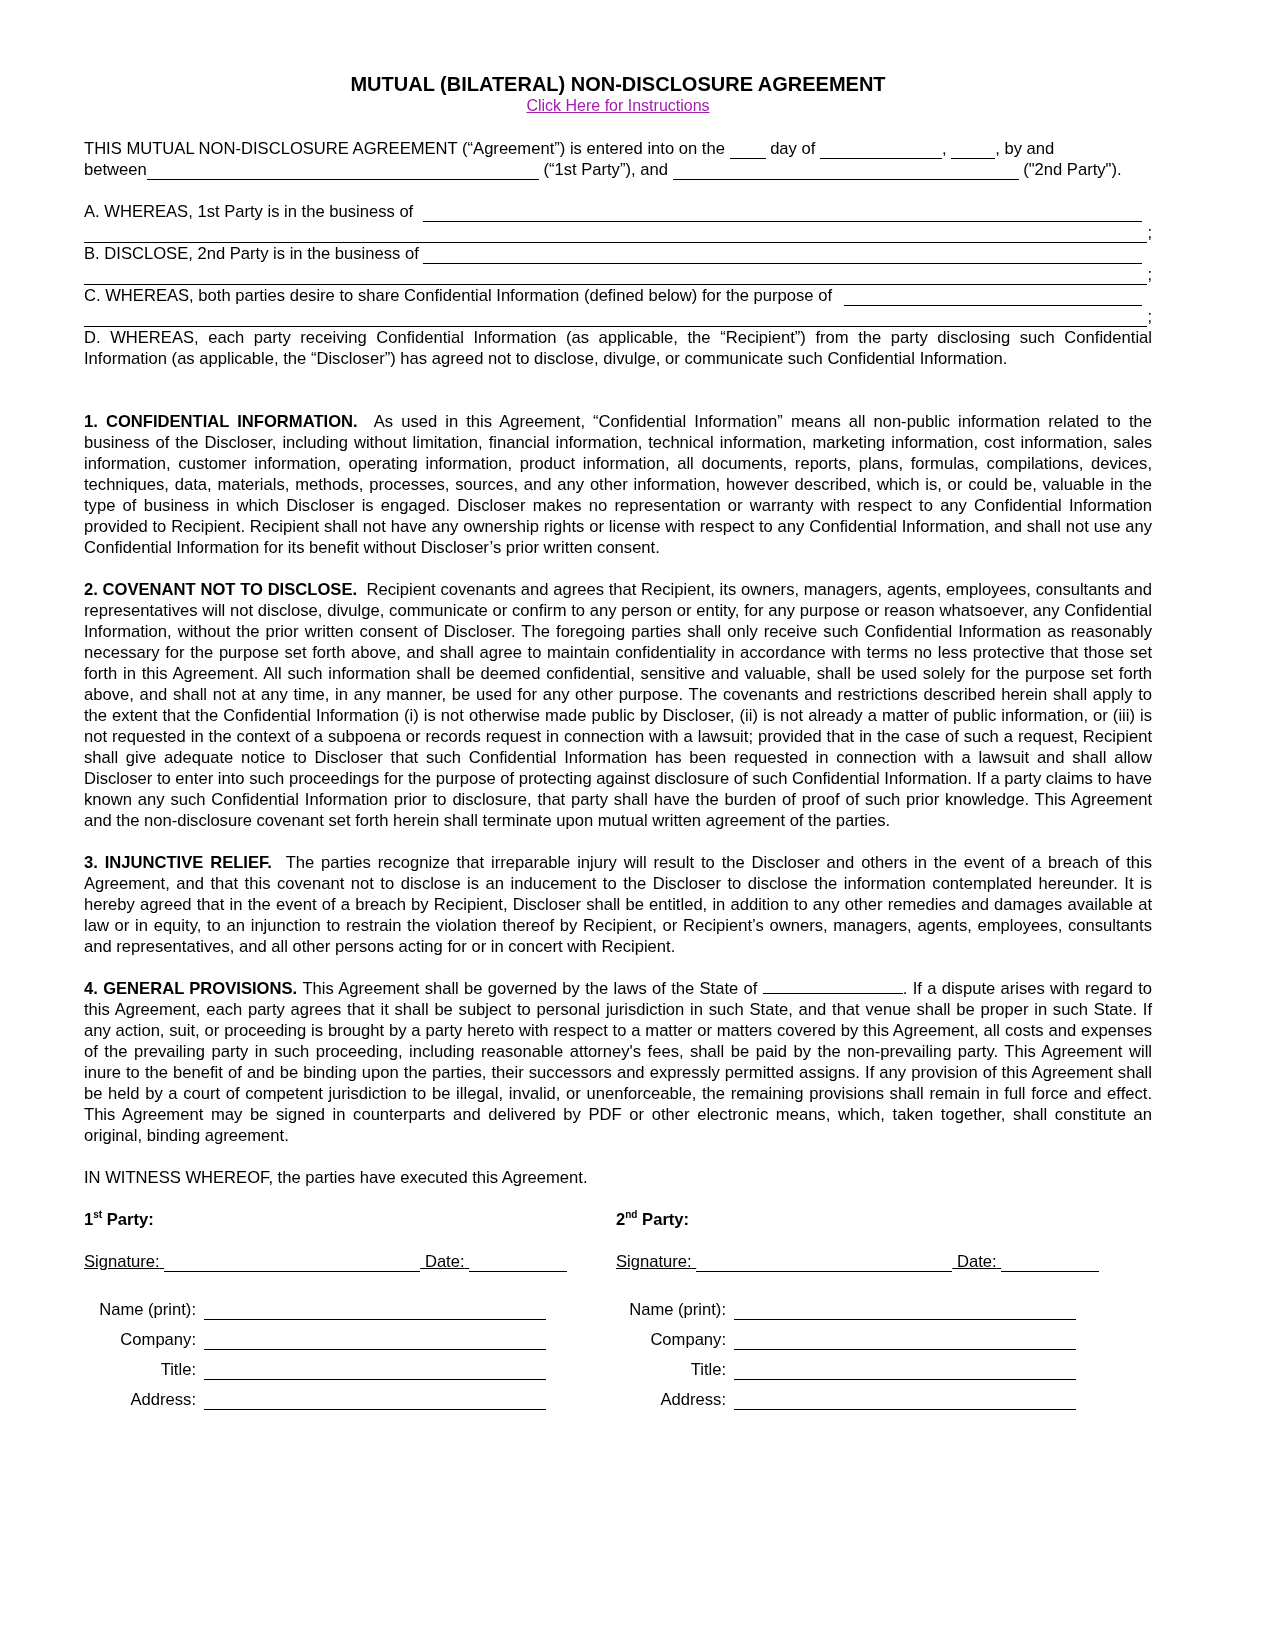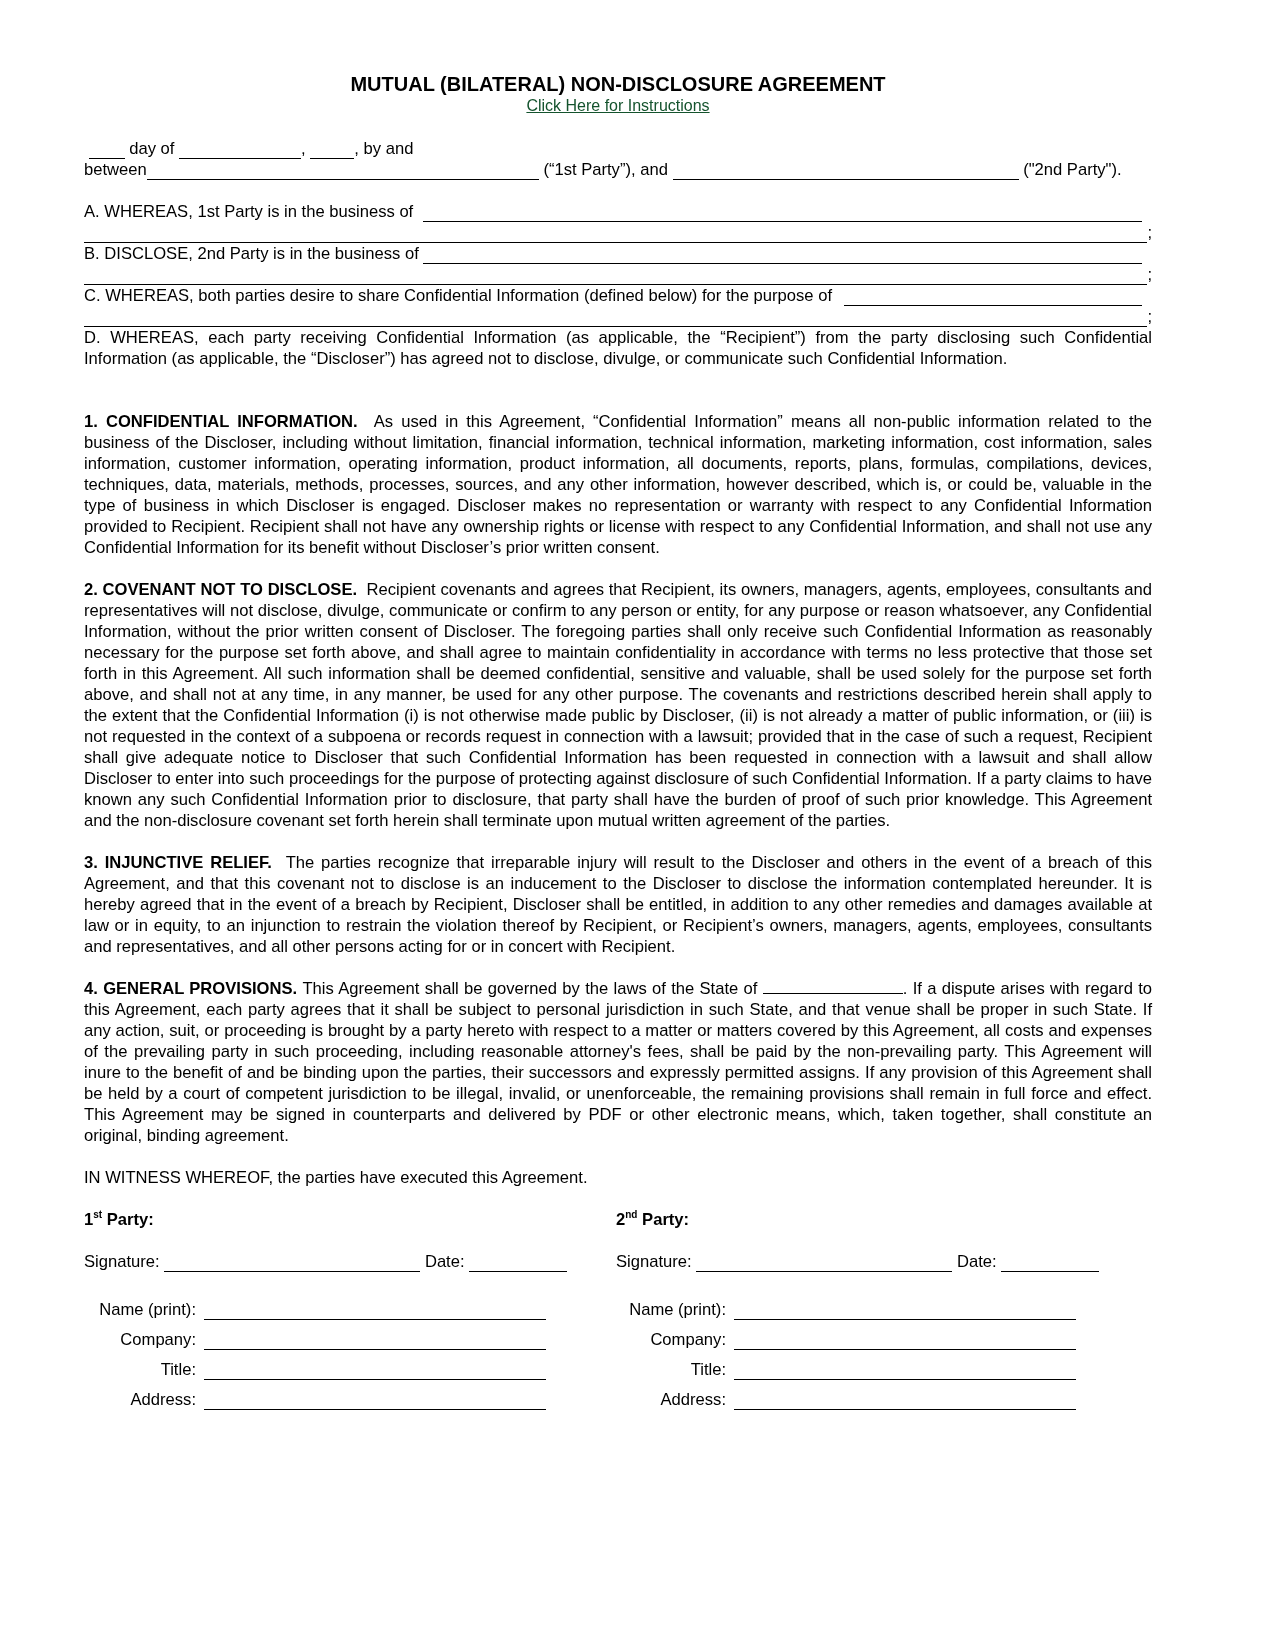--- a/index.html
+++ b/index.html
@@ -2,50 +2,50 @@
 <html><head>
 <meta charset="utf-8">
 <style>
   html, body { margin: 0; padding: 0; background: #ffffff; }
   body {
     width: 1275px; height: 1650px; position: relative; overflow: hidden;
     font-family: "Liberation Sans", sans-serif; color: #000;
   }
   .page { position: absolute; left: 84px; top: 72px; width: 1068px; font-size: 16.6px; line-height: 21px; }
   .title { text-align: center; font-weight: bold; font-size: 20px; line-height: 24px; margin: 0; }
-  .link { display: block; text-align: center; color: #14532d; text-decoration: underline; font-size: 16px; line-height: 20px; cursor: pointer; }
+  .link { display: block; text-align: center; color: #a21caf; text-decoration: underline; font-size: 16px; line-height: 20px; cursor: pointer; }
   p { margin: 0; }
   .just { text-align: justify; }
   .gap { height: 21px; }
   .blank { display: inline-block; border-bottom: 1.6px solid #000; height: 15px; vertical-align: baseline; }
   .line-row { display: flex; align-items: flex-end; height: 21px; }
   .fill { flex: 1; border-bottom: 1.6px solid #000; height: 15px; margin-left: 6px; }
   .fullline { height: 21px; display: flex; align-items: flex-end; }
   .fullline .fill { margin-left: 0; }
   b { font-weight: bold; }
   sup { font-size: 10px; line-height: 0; }
   .sig-cols { display: flex; }
   .sig-col { width: 536px; }
   .sig-col.right { width: 540px; }
-  .sig-row { display: flex; align-items: flex-end; height: 21px; }
+  .sig-row { display: flex; align-items: flex-end; height: 21px; text-decoration: underline; }
   .f-row { display: flex; align-items: flex-end; height: 30px; }
   .f-label { width: 120px; text-align: right; padding-right: 8px; box-sizing: border-box; }
   .f-line { width: 342px; border-bottom: 1.6px solid #000; height: 15px; }
 </style>
 </head>
 <body>
 
 <div class="page">
   <h1 class="title">MUTUAL (BILATERAL) NON-DISCLOSURE AGREEMENT</h1>
   <a class="link">Click Here for Instructions</a>
   <div class="gap" style="height:22px"></div>
 
   <div>
     <div class="line-row">
-      &nbsp;
+      <span>THIS MUTUAL NON-DISCLOSURE AGREEMENT (“Agreement”) is entered into on the</span>&nbsp;
       <span class="blank" style="width:36px"></span>&nbsp;
       <span>day of</span>&nbsp;
       <span class="blank" style="width:122px"></span><span>,</span>&nbsp;
       <span class="blank" style="width:44px"></span><span>, by and</span>
     </div>
     <div class="line-row">
       <span>between</span><span class="blank" style="width:392px"></span>&nbsp;<span>(“1st Party”), and</span>&nbsp;<span class="blank" style="width:346px"></span>&nbsp;<span>("2nd Party").</span>
     </div>
   </div>
 

